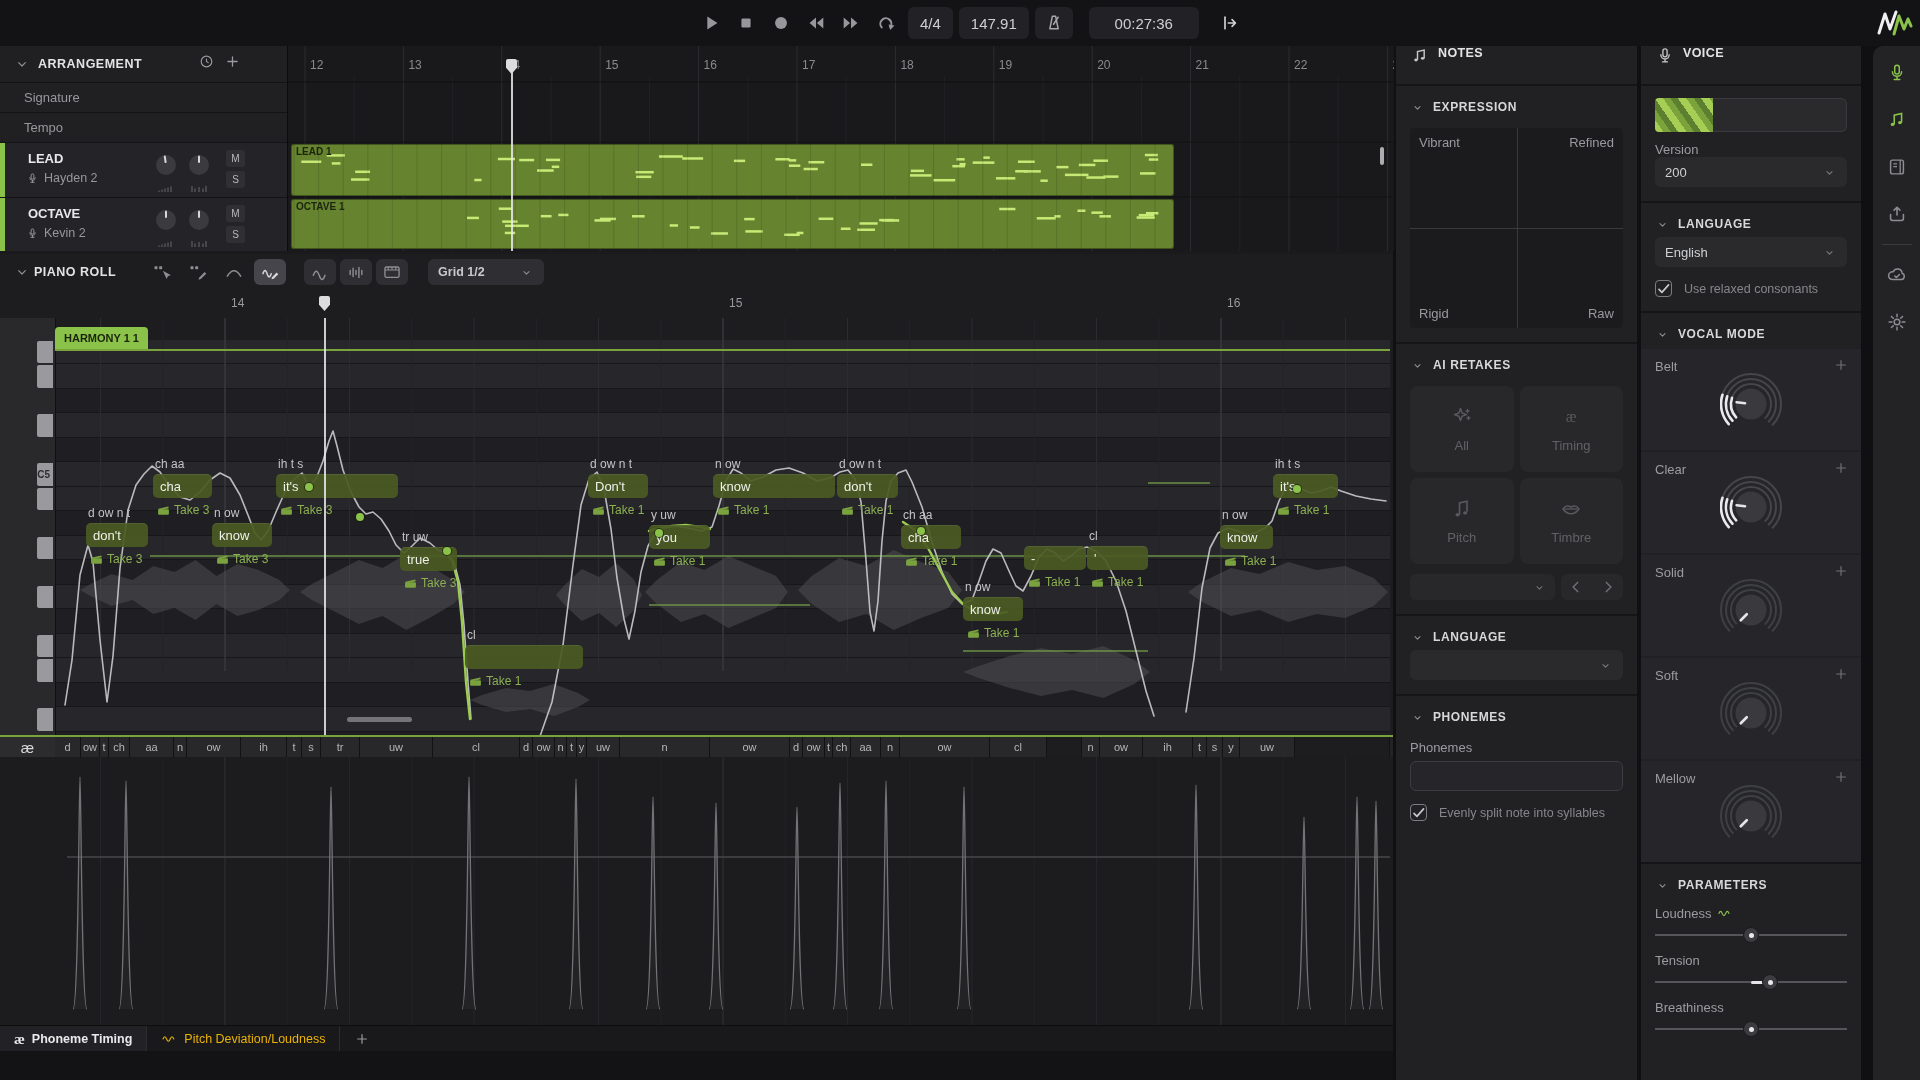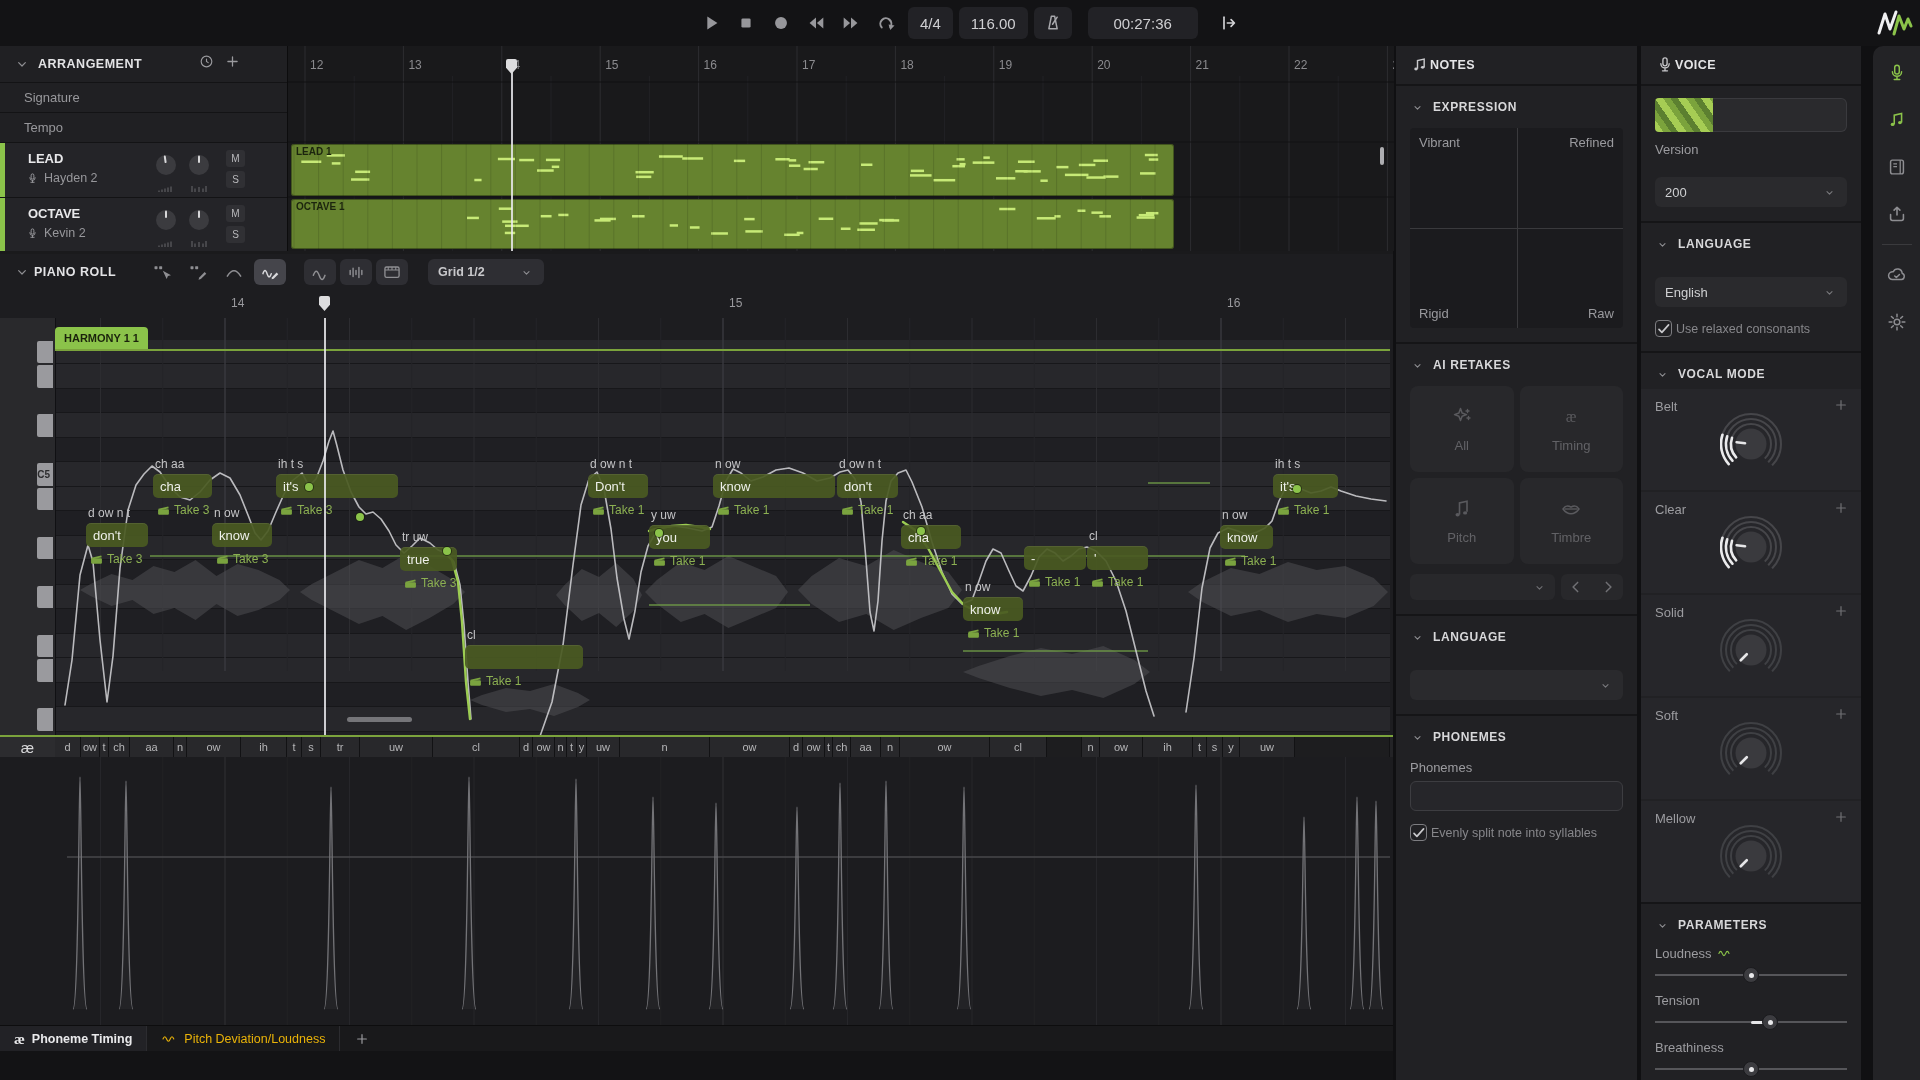--- a/index.html
+++ b/index.html
@@ -70,43 +70,43 @@
   .tabbar{position:absolute;left:0;top:771px;width:1393px;height:26px;background:#19191b;display:flex;align-items:center;border-top:1px solid #0d0d0e;}
   .tab{display:flex;align-items:center;gap:7px;height:100%;padding:0 14px;font-size:12.5px;cursor:pointer;border-right:1px solid #2c2c30;}
   .tab.active{color:#e9e9eb;font-weight:bold;background:#222226;}
   .tab.inactive{color:#eab308;}
   .tab-plus{margin-left:14px;color:#9a9a9e;cursor:pointer;}
   .below-tabs{position:absolute;left:0;top:797px;width:1393px;height:29px;background:#131315;}
   
   .panel{position:absolute;top:46px;height:1034px;background:#212124;box-sizing:border-box;}
   .notes-panel{left:1396px;width:241px;}
   .voice-panel{left:1641px;width:220px;}
-  .panel-header{height:38px;display:flex;align-items:center;padding:0 14px;font-size:12.5px;font-weight:bold;letter-spacing:.4px;color:#e4e4e6;border-bottom:2px solid #151517;}
+  .panel-header{height:38px;display:flex;gap:8px;padding:0 14px;font-size:12.5px;font-weight:bold;letter-spacing:.4px;color:#e4e4e6;border-bottom:2px solid #151517;}
   .panel-header .ic{color:#c9c9cc;}
   .section{padding:8px 14px 14px;border-bottom:2px solid #151517;}
   .sec-head{display:flex;align-items:center;gap:8px;height:26px;font-size:12px;font-weight:bold;letter-spacing:.6px;color:#d8d8da;}
   .segmented{display:flex;background:#28282b;border-radius:7px;height:34px;margin-top:8px;}
   .seg{flex:1;display:flex;align-items:center;justify-content:center;font-size:13.5px;color:#636367;cursor:pointer;}
   .quad{height:200px;background:#1b1b1e;border-radius:4px;position:relative;margin-top:8px;cursor:pointer;}
   .quad::before{content:"";position:absolute;left:0;top:50%;width:100%;height:1px;background:#3a3a3d;}
   .quad::after{content:"";position:absolute;left:50%;top:0;width:1px;height:100%;background:#3a3a3d;}
   .quad span{position:absolute;font-size:13px;color:#9a9a9e;}
   .quad .tl{left:9px;top:7px;}.quad .tr{right:9px;top:7px;}.quad .bl{left:9px;bottom:7px;}.quad .br{right:9px;bottom:7px;}
   .retakes{display:grid;grid-template-columns:1fr 1fr;gap:6px;margin-top:8px;}
   .retake{height:86px;background:#28282b;border-radius:8px;display:flex;flex-direction:column;align-items:center;justify-content:center;gap:9px;color:#626266;font-size:13px;cursor:pointer;}
   .retake .ic{color:#5a5a5e;}
   .retake-nav{display:flex;gap:6px;margin-top:10px;}
   .rt-select{flex:1;height:26px;background:#28282b;border-radius:6px;display:flex;align-items:center;justify-content:flex-end;padding:0 8px;color:#707074;cursor:pointer;}
   .rt-arrows{width:62px;height:26px;background:#28282b;border-radius:6px;display:flex;align-items:center;justify-content:center;gap:12px;color:#707074;}
   .rt-arrows .ic{cursor:pointer;}
-  .select{height:30px;background:#2a2a2d;border-radius:6px;margin-top:20px;display:flex;align-items:center;justify-content:space-between;padding:0 10px;font-size:13px;color:#cfd0d2;cursor:pointer;}
+  .select{height:30px;background:#2a2a2d;border-radius:6px;margin-top:0;display:flex;align-items:center;justify-content:space-between;padding:0 10px;font-size:13px;color:#cfd0d2;cursor:pointer;}
   .select .chev{color:#7a7a7e;}
   .fld-label{font-size:13px;color:#9c9ca0;margin:10px 0 0;}
   .tinput{height:28px;background:#26262a;border: 1px solid #3d3d41;border-radius:6px;margin-top:6px;}
-  .cb-row{display:flex;align-items:center;gap:4px;margin-top:13px;cursor:pointer;}
+  .cb-row{display:flex;align-items:center;gap:12px;margin-top:13px;cursor:pointer;}
   .cb{width:15px;height:15px;border:1.5px solid #7d7d81;border-radius:4px;color:#c9c9cc;display:flex;align-items:center;justify-content:center;flex:none;}
   .cb-label{font-size:12.5px;color:#87878b;}
   .avatar-row{display:flex;height:34px;margin-top:4px;}
   .avatar-art{width:58px;background:repeating-linear-gradient(55deg,#a6cd54 0 7px,#7ba33c 7px 13px,#5c8030 13px 19px);border-radius:4px 0 0 4px;}
   .avatar-field{flex:1;background:#2a2a2d;border-radius:0 6px 6px 0;border:1px solid #3a3a3e;border-left:none;}
   .vm-section{padding:8px 0 0;border-bottom:2px solid #151517;}
   .vm-head{padding:0 14px;}
   .mode-card{height:101px;background:#26262a;margin-top:2px;position:relative;}
   .mode-name{position:absolute;left:14px;top:10px;font-size:13px;color:#9c9ca0;}
   .mode-plus{position:absolute;right:12px;top:8px;color:#707074;cursor:pointer;}
@@ -161,21 +161,21 @@
         </div>
         <div class="tbtn">
           <svg class="ic" viewBox="0 0 24 24" width="22" height="22">
             <path d="M7.3 16.8a6 6 0 1 1 9.4-.4" fill="none" stroke="currentColor" stroke-width="2.2" stroke-linecap="round"></path>
             <polygon points="14.8,13.6 21.3,14.6 16.6,19.6" fill="currentColor"></polygon>
           </svg>
         </div>
       </div>
     <div class="t-values">
       <div class="t-box">4/4</div>
-      <div class="t-box">116.00</div>
+      <div class="t-box">147.91</div>
       <div class="t-box icon-only">
           <span class="ic-slot">
             <svg class="ic" viewBox="0 0 24 24" width="20" height="20">
               <path d="M10 4h4l3 15H7z" fill="none" stroke="currentColor" stroke-width="1.8" stroke-linejoin="round"></path>
               <path d="M11.5 13.5 17 5" stroke="currentColor" stroke-width="1.8" stroke-linecap="round"></path>
             </svg>
           </span>
         </div>
       <div class="t-box" style="margin-left:10px;min-width:86px;">00:27:36</div>
       <div class="t-goto">

